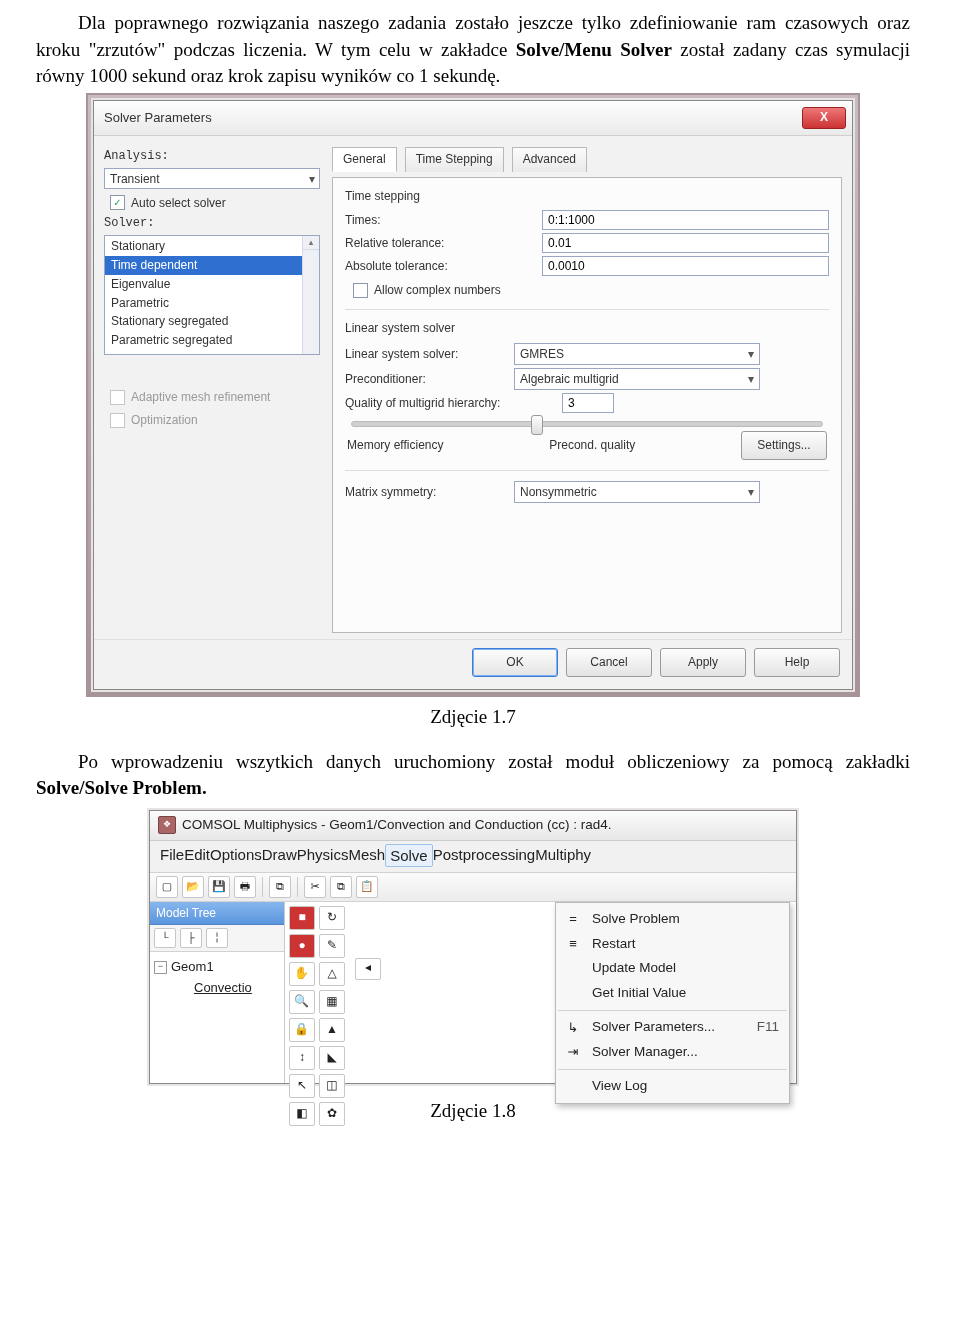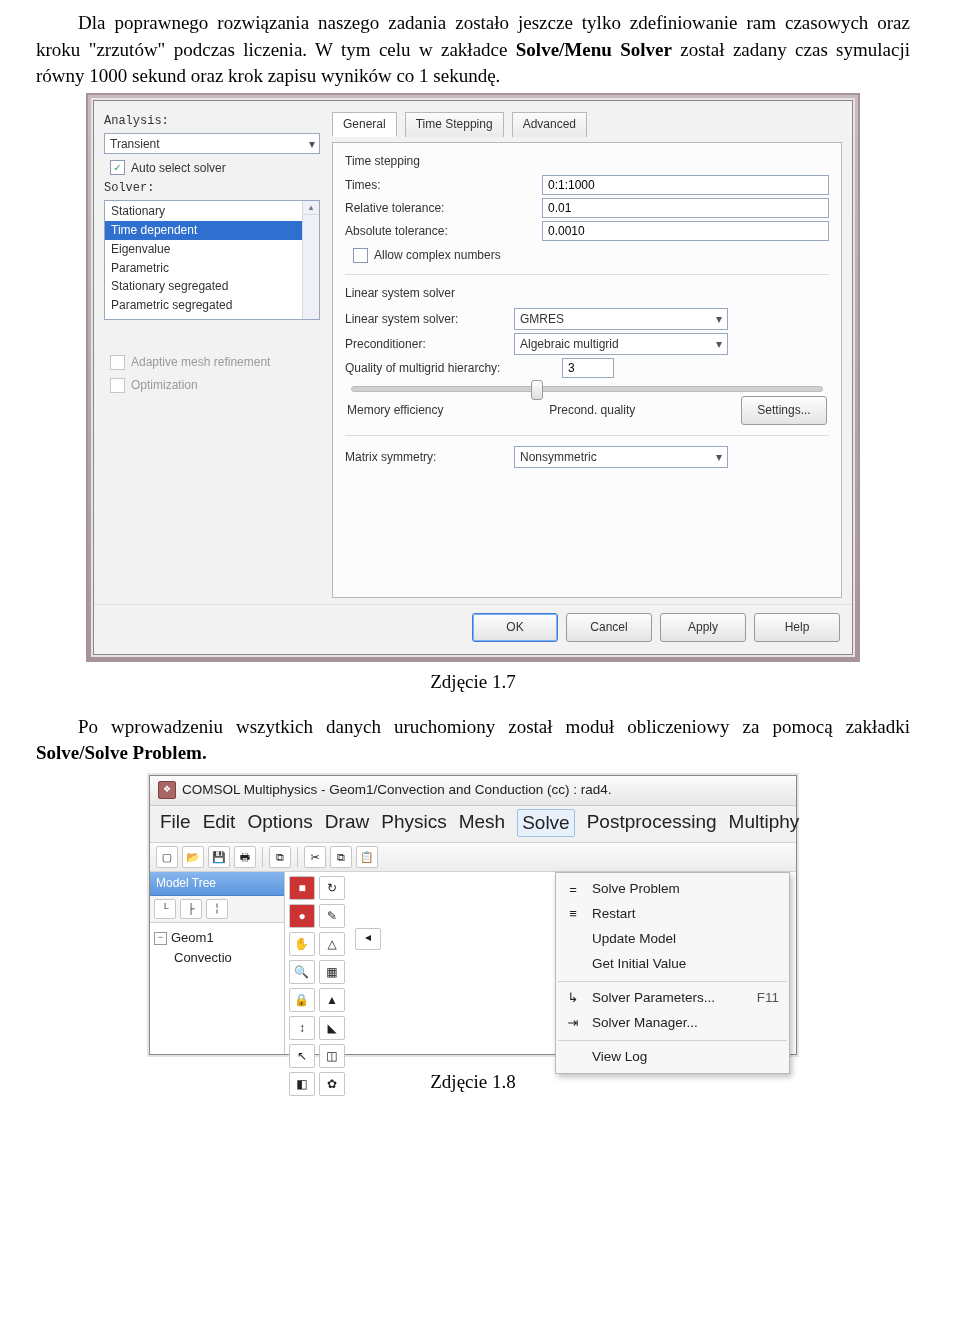--- a/index.html
+++ b/index.html
@@ -145,21 +145,21 @@
   .row2 .k { width:150px; }
   .txt {
     flex:1; height:20px; border:1px solid #9aa7c0; background:#fff;
     padding:2px 5px; box-sizing:border-box; font-size:12px;
   }
   .txt.sm { width:52px; flex:none; }
 
   .dd {
     height:21px; border:1px solid #9aa7c0; background:#fff;
     padding:2px 18px 18px 5px; box-sizing:border-box; position:relative;
-    font-size:12px; width:214px;
+    font-size:12px; width:246px;
   }
   .dd::after { content:"▾"; position:absolute; right:5px; top:2px; color:#555; }
 
   .slider-track {
     height:4px; background:#d0d0d0; border:1px solid #bbb;
     border-radius:3px; margin:8px 6px 4px 6px; position:relative;
   }
   .slider-thumb {
     position:absolute; top:-7px; left:38%;
     width:10px; height:18px; background:linear-gradient(#fdfdfd,#dedede);
@@ -195,36 +195,36 @@
     font-size:13px; color:#222;
     box-shadow: 0 0 0 2px #e8e4e4;
   }
   .win2 .titlebar2 {
     display:flex; align-items:center; gap:6px;
     background:linear-gradient(#fcfcfc,#e7e7e7);
     padding:5px 8px; border-bottom:1px solid #ccc;
     font-size:13.5px;
   }
   .appicon { width:16px; height:16px; background:#a66; border:1px solid #744; border-radius:2px; font-size:9px; color:#fff; text-align:center; line-height:15px; }
-  .menubar2 { display:flex; gap:12px; padding:3px 10px 5px 10px; font-size:19px; border-bottom:1px solid #d2d2d2; }
+  .menubar2 { display:flex; padding:3px 10px 5px 10px; font-size:15px; border-bottom:1px solid #d2d2d2; }
   .menubar2 .mi { }
   .menubar2 .mi.open { border:1px solid #9cc2e8; background:#e8f1fb; padding:0 4px; border-radius:2px; }
   .toolbar2 { display:flex; align-items:center; gap:4px; padding:3px 6px; border-bottom:1px solid #d2d2d2; background:linear-gradient(#fbfbfb,#ececec); }
   .ticon { width:20px; height:20px; border:1px solid #c6c6c6; border-radius:2px; background:#fff; display:flex; align-items:center; justify-content:center; font-size:11px; }
   .vsep { width:1px; height:20px; background:#c9c9c9; margin:0 2px; }
 
   .win2body { display:flex; position:relative; }
   .treepane { width:134px; border-right:1px solid #c9c9c9; }
   .treehdr { background:linear-gradient(#86b6ee,#5b95dd); color:#fff; padding:3px 6px; font-size:12px; border-bottom:1px solid #4e83c7; }
   .treehdr-tools { display:flex; gap:4px; padding:3px 4px; border-bottom:1px solid #d2d2d2; background:#f5f5f5; }
   .treehdr-tools .ti { width:20px;height:18px;border:1px solid #c6c6c6;background:#fff;border-radius:2px;font-size:10px;display:flex;align-items:center;justify-content:center; }
   .tree { padding:5px 4px 8px 4px; background:#fff; height:118px; font-size:13px; }
   .tree .node { display:flex; align-items:center; gap:4px; padding:1px 0; }
   .tree .exp { width:11px;height:11px;border:1px solid #999;font-size:9px;line-height:9px;text-align:center;color:#555;background:#fff;}
-  .tree .child { margin-left:20px; }
+  .tree .child { margin-left:40px;text-decoration:underline; }
 
   .maincanvas { flex:1; background:#fff; position:relative; }
   .iconcol { position:absolute; left:4px; top:4px; display:flex; flex-direction:column; gap:4px; }
   .iconcol2 { left:34px; }
   .mc-icon { width:24px;height:22px; border:1px solid #c6c6c6; border-radius:2px; background:#fff; display:flex; align-items:center; justify-content:center; font-size:12px; }
 
   .dropdown-menu {
     position:absolute; right:6px; top:0;
     width:233px; background:#f7f7f7; border:1px solid #b9b9b9;
     box-shadow:2px 3px 6px rgba(0,0,0,.25);
@@ -240,20 +240,24 @@
 </head>
 <body>
 
 <div class="page">
 
   <p class="para indent">
     <span>Dla poprawnego rozwiązania naszego zadania zostało jeszcze tylko zdefiniowanie ram czasowych oraz kroku "zrzutów" podczas liczenia. W tym celu w zakładce </span><span class="bold">Solve/Menu Solver</span><span> został zadany czas symulacji  równy 1000 sekund oraz krok zapisu wyników co 1 sekundę.</span>
   </p>
 
   <div class="dlg">
+    <div class="titlebar">
+      <span class="title">Solver Parameters</span>
+      <span class="close-btn">X</span>
+    </div>
     <div class="dlg-body">
       <div class="col-left">
         <span class="lbl">Analysis:</span>
         <div class="dropdown"><span>Transient</span></div>
 
         <div class="chk">
           <span class="box">✓</span>
           <span>Auto select solver</span>
         </div>
 

